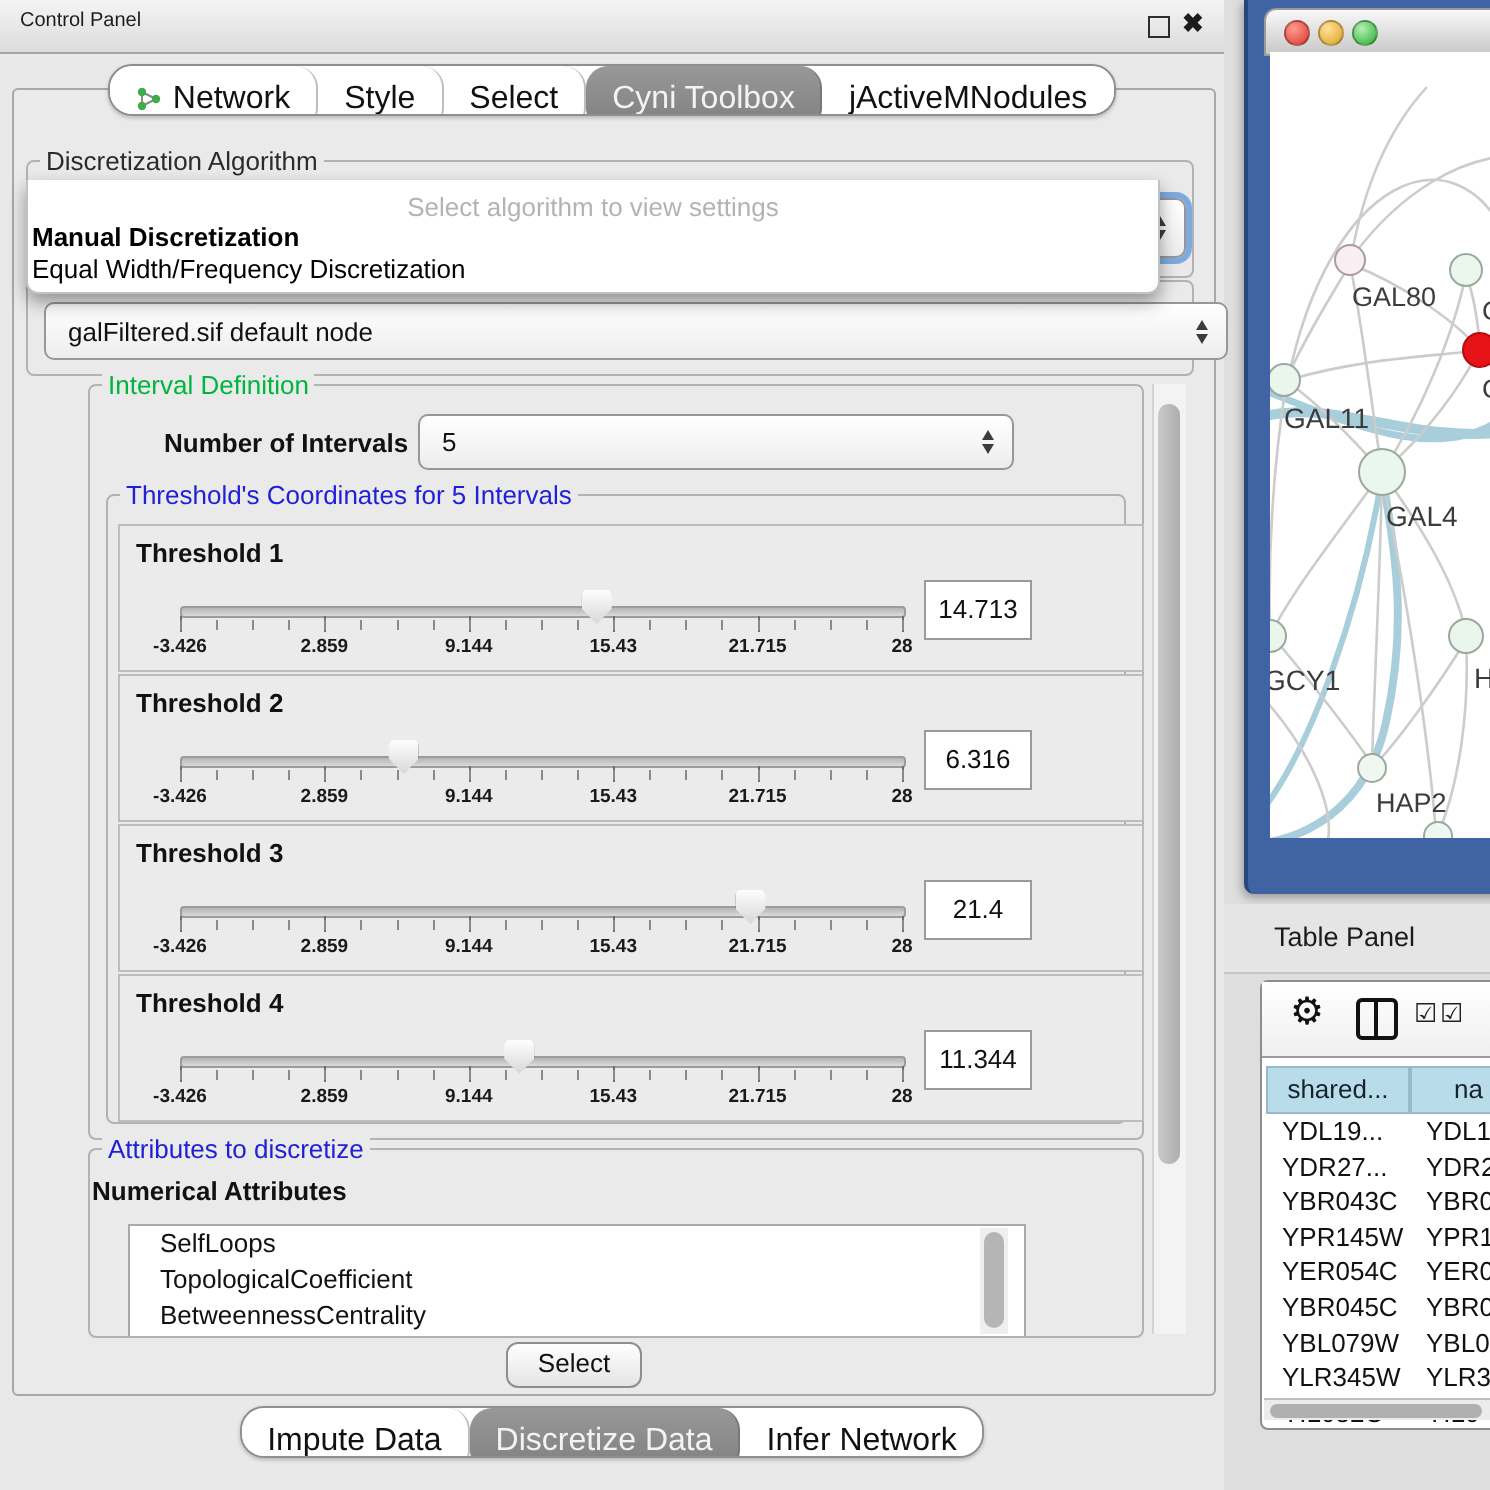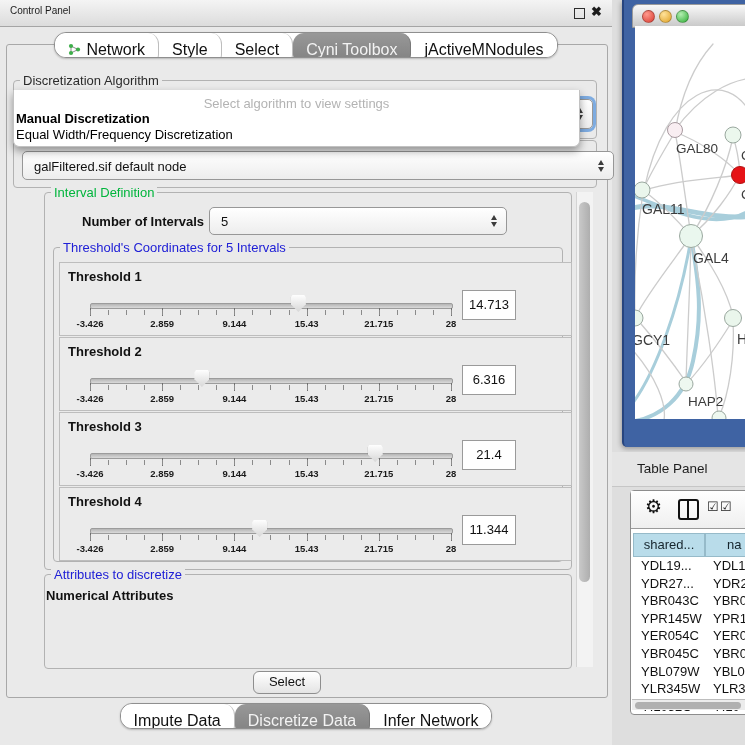--- a/index.html
+++ b/index.html
@@ -284,20 +284,28 @@
             <span class="tick-label" style="left: 100%;">28</span>
           </div>
       </div>
       <div class="value-box">11.344</div>
     </div>
 
     <div class="group" style="left:44px;top:574px;width:526px;height:93px;">
       <span class="legend blue">Attributes to discretize</span>
     </div>
     <div class="attr-header">Numerical Attributes</div>
+    <div class="attr-list">
+      <div class="list-scrollbar">
+          <div class="list-thumb"></div>
+        </div>
+    <div class="list-item">SelfLoops</div>
+        <div class="list-item">TopologicalCoefficient</div>
+        <div class="list-item">BetweennessCentrality</div>
+      </div>
 
     <div class="main-sb-track">
       <div class="main-sb-thumb"></div>
     </div>
 
     <div class="apply-btn">Select</div>
 
     <div class="tabbar bottom">
       <div class="seg">
         <div class="tab">

